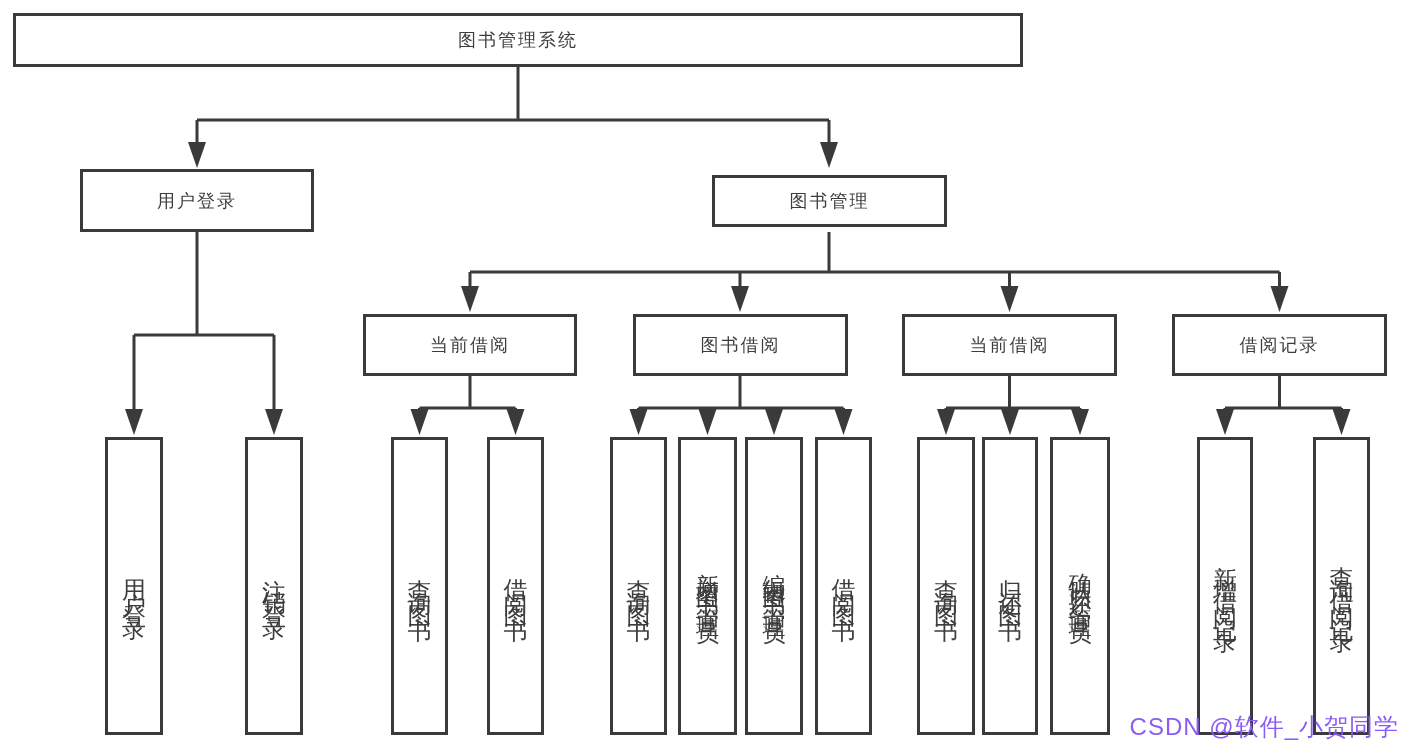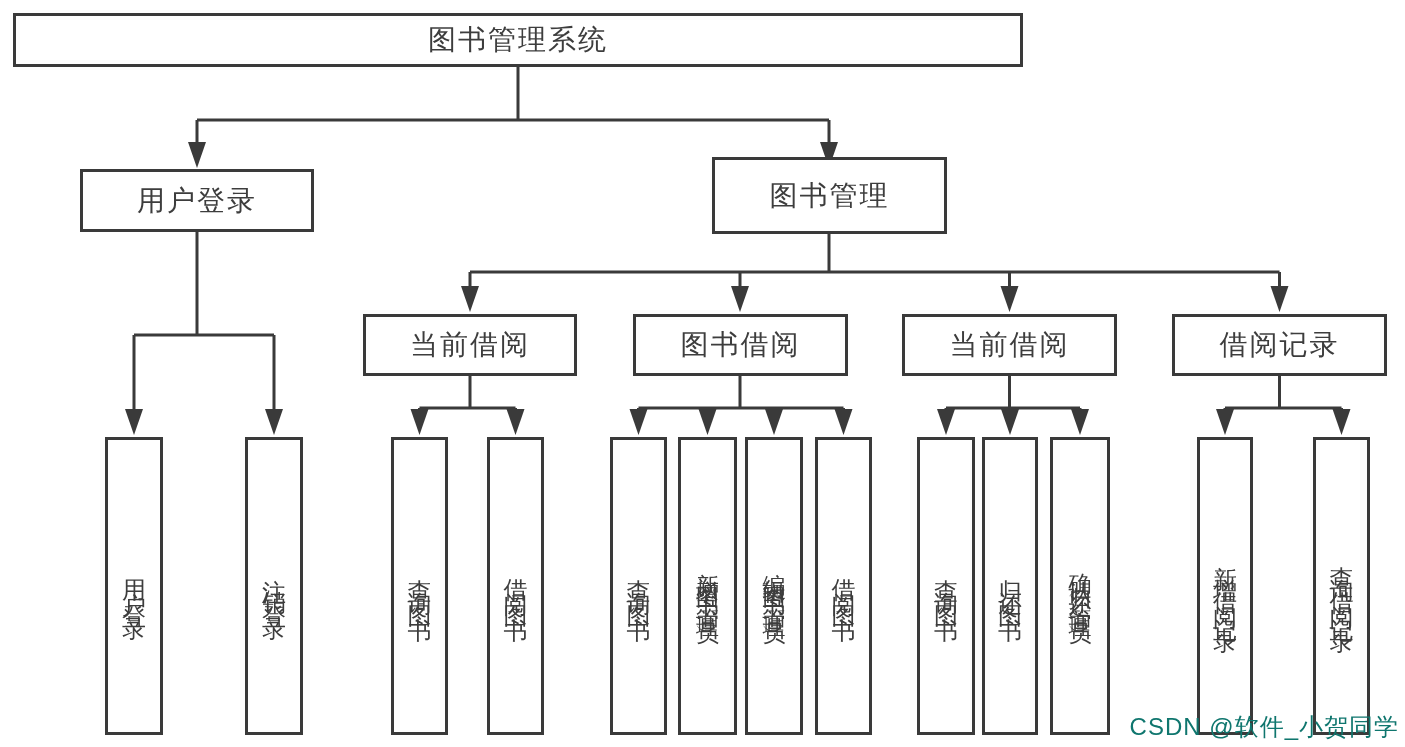--- a/index.html
+++ b/index.html
@@ -23,46 +23,46 @@
   .node {
     position: absolute;
     box-sizing: border-box;
     border: 3px solid #3a3a3a;
     background: #ffffff;
     color: #3d3d3d;
     display: flex;
     align-items: center;
     justify-content: center;
     z-index: 2;
-    font-size: 28px;
+    font-size: 18px;
     letter-spacing: 2px;
   }
   .hnode { text-align: center; }
   .vnode { font-size: 24px; }
   .vnode .vtext {
     writing-mode: vertical-rl;
     text-orientation: mixed;
     letter-spacing: 13px;
     line-height: 1;
     white-space: nowrap;
   }
   .vnode.long .vtext { letter-spacing: 7px; font-size: 23px; }
   #watermark {
     position: absolute;
     right: 6px;
     bottom: 4px;
     font-size: 24px;
-    color: #0f766e;
+    color: #8b5cf6;
     letter-spacing: 1px;
     z-index: 3;
   }
   
   #n-root            { left: 13px;   top: 13px;  width: 1010px; height: 54px; }
   #n-user-login      { left: 80px;   top: 169px; width: 234px;  height: 63px; }
-  #n-book-management { left: 712px;  top: 157px; width: 235px;  height: 77px; }
+  #n-book-management { left: 712px;  top: 175px; width: 235px;  height: 52px; }
   #n-new-book-recommend { left: 363px;  top: 314px; width: 214px; height: 62px; }
   #n-book-borrow        { left: 633px;  top: 314px; width: 215px; height: 62px; }
   #n-current-borrow     { left: 902px;  top: 314px; width: 215px; height: 62px; }
   #n-borrow-records     { left: 1172px; top: 314px; width: 215px; height: 62px; justify-content: center; }
   .leaf { top: 437px; height: 298px; }
   #n-login             { left: 105px;  width: 58px; }
   #n-logout            { left: 245px;  width: 58px; }
   #n-nbr-query-book    { left: 391px;  width: 57px; }
   #n-nbr-borrow-book   { left: 487px;  width: 57px; }
   #n-bb-query-book     { left: 610px;  width: 57px; }

